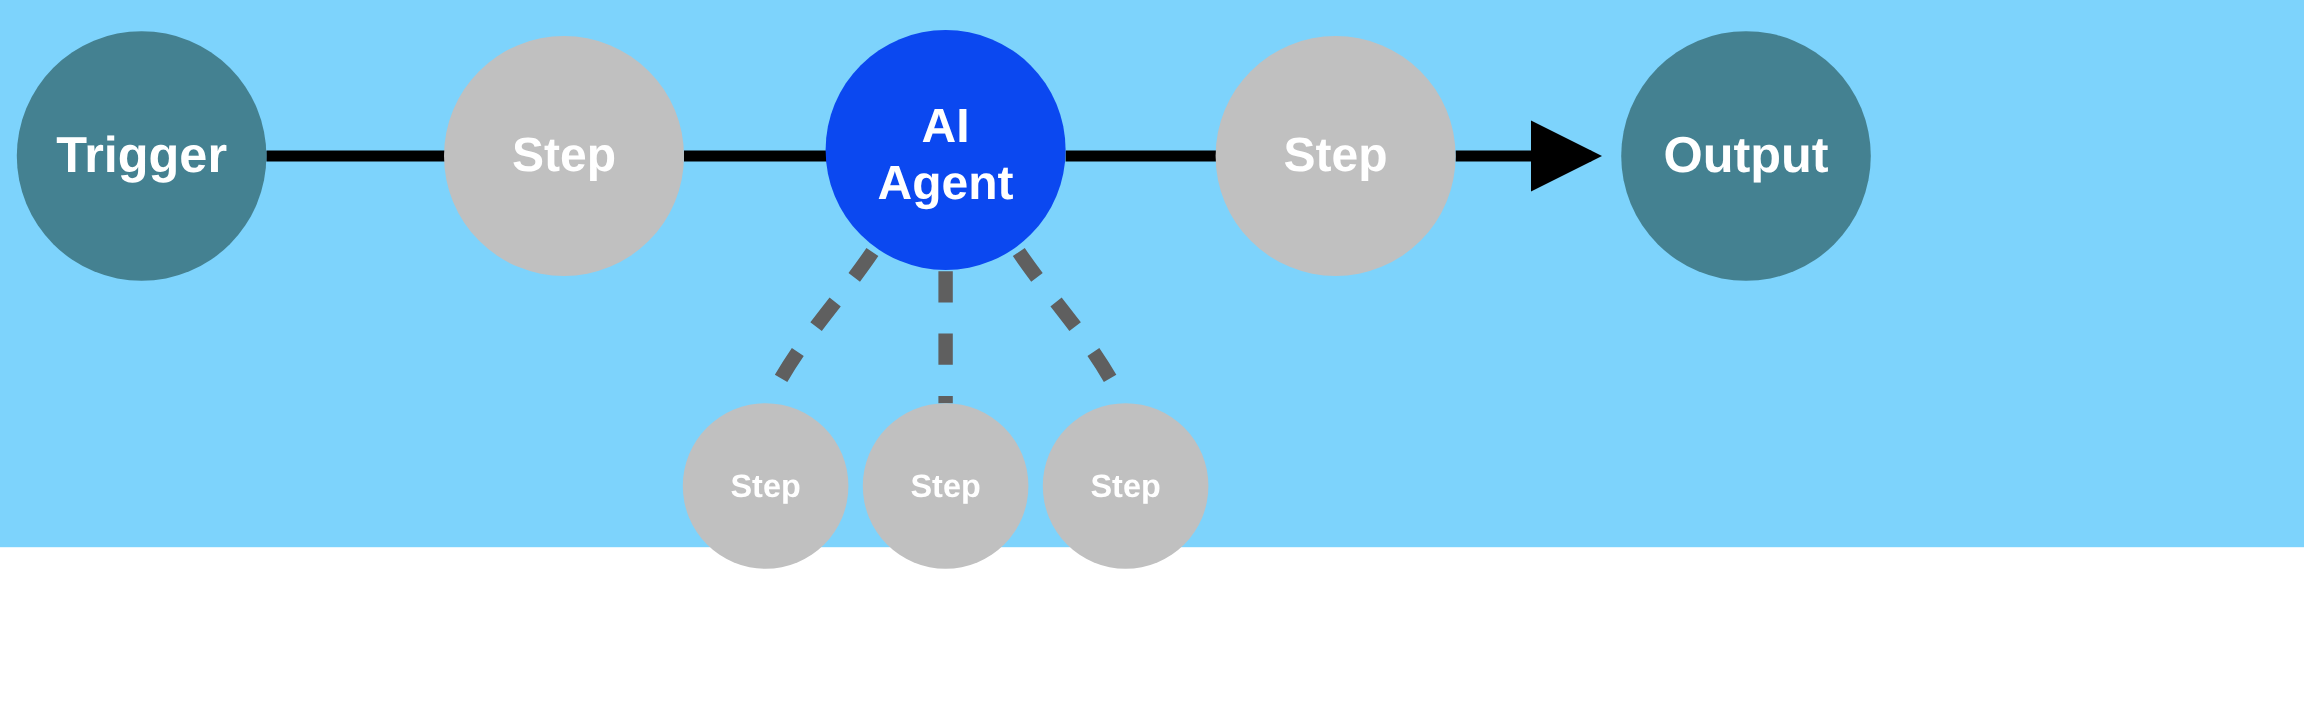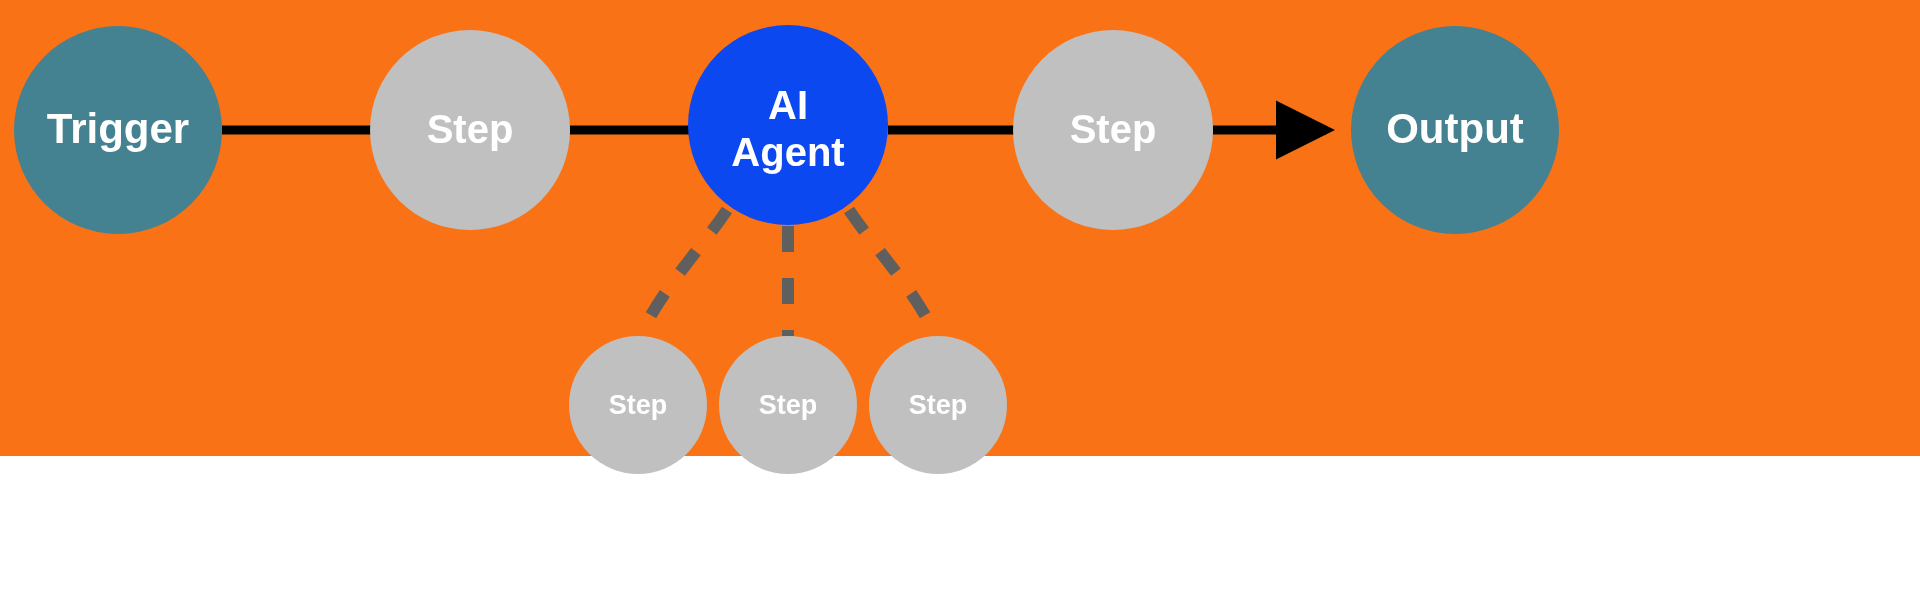--- a/index.html
+++ b/index.html
@@ -10,21 +10,21 @@
   body {
     width: 1920px;
     height: 592px;
     overflow: hidden;
     font-family: "Liberation Sans", sans-serif;
   }
   #diagram-root {
     position: relative;
     width: 1920px;
     height: 456px;
-    background: #f97316;
+    background: #7dd3fc;
   }
   svg#flow-svg {
     display: block;
     width: 1920px;
     height: 592px;
   }
   .node-label {
     font-family: "Liberation Sans", sans-serif;
     font-weight: bold;
     fill: #ffffff;

